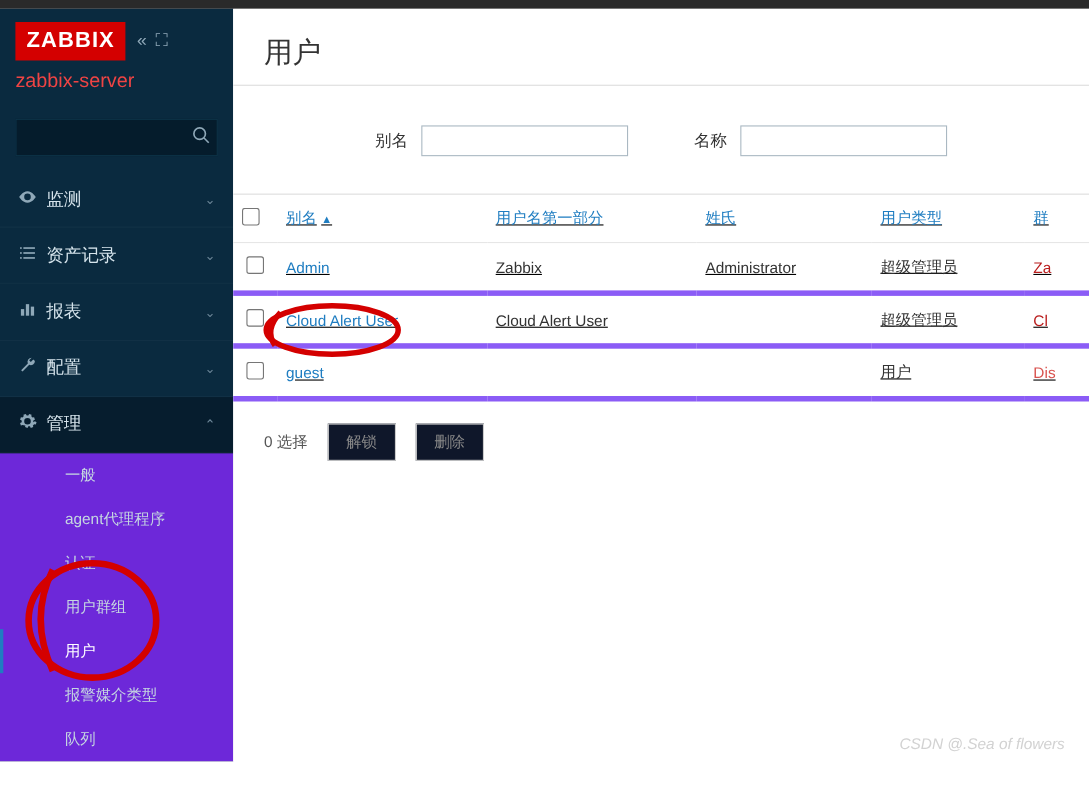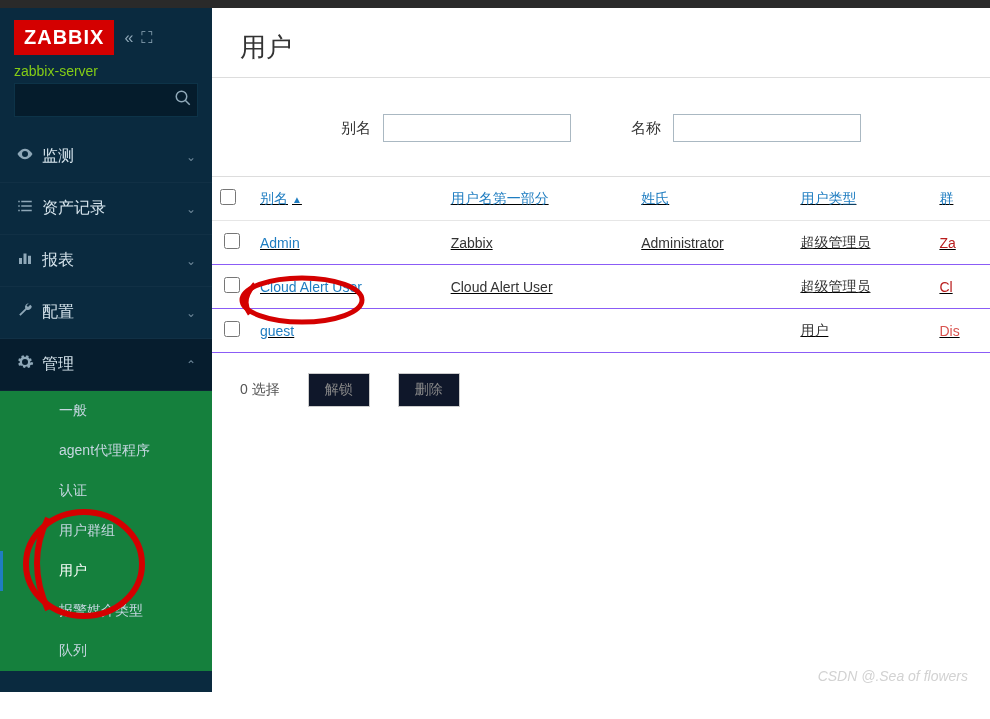--- a/index.html
+++ b/index.html
@@ -3,49 +3,49 @@
 <meta charset="utf-8">
 <style>
 * { margin: 0; padding: 0; box-sizing: border-box; font-family: Arial, "Microsoft YaHei", sans-serif; }
 body { width: 990px; height: 719px; overflow: hidden; position: relative; background: #fff; }
 .topbar { height: 8px; background: #2a2a2a; }
 .layout { display: flex; height: 684px; }
 .sidebar { width: 212px; background: #0a2a3f; color: #c5d6e0; display: flex; flex-direction: column; position: relative; }
 .logo-row { display: flex; align-items: center; padding: 12px 14px 8px; gap: 10px; }
 .logo { background: #d40000; color: #fff; font-weight: 700; font-size: 20px; padding: 6px 10px; letter-spacing: 1px; }
 .collapse-icons { color: #8fa8b8; font-size: 16px; display: flex; gap: 8px; align-items: center; }
-.server-name { padding: 0 14px 4px; color: #84cc16; font-size: 14px; }
+.server-name { padding: 0 14px 24px; color: #ef4444; font-size: 18px; }
 .search-wrap { padding: 0 14px 14px; position: relative; }
 .search-input { width: 100%; height: 34px; background: #051c2c; border: 1px solid #0d3348; color: #c5d6e0; padding: 0 36px 0 10px; font-size: 14px; }
 .search-btn { position: absolute; right: 20px; top: 6px; color: #8fa8b8; font-size: 18px; }
 .nav-item { display: flex; align-items: center; height: 52px; padding: 0 16px; color: #d6e4ec; font-size: 16px; cursor: pointer; border-bottom: 1px solid rgba(255,255,255,0.03); position: relative; }
 .nav-item.active { background: #061d2e; }
 .nav-item .nav-icon { width: 26px; color: #8fa8b8; font-size: 17px; }
 .nav-item .chev { position: absolute; right: 16px; color: #6a8496; font-size: 12px; }
-.sub-nav { background: #15803d; text-align: center; }
+.sub-nav { background: #6d28d9; text-align: center; }
 .sub-item { display: flex; align-items: center; height: 40px; padding-left: 56px; color: #c5d6e0; font-size: 14px; cursor: pointer; border-left: 3px solid transparent; }
 .sub-item.active { border-left: 3px solid #1f7dc1; color: #fff; }
 .main { flex: 1; background: #fff; position: relative; }
 .page-head { padding: 22px 28px 12px; border-bottom: 1px solid #ddd; }
 .page-title { font-size: 26px; color: #333; font-weight: 400; }
 .filter-bar { padding: 36px 28px 34px; display: flex; gap: 60px; justify-content: center; border-bottom: 1px solid #ddd; }
 .filter-field { display: flex; align-items: center; gap: 12px; }
 .filter-label { font-size: 15px; color: #333; }
 .filter-input { width: 188px; height: 28px; border: 1px solid #aab8c2; padding: 0 8px; font-size: 14px; }
 .data-table { width: 100%; border-collapse: collapse; text-decoration: underline; }
 .data-table th { text-align: left; font-weight: 400; font-size: 14px; color: #1f7dc1; padding: 12px 8px; border-bottom: 1px solid #e6e6e6; }
 .data-table th.sorted { }
 .sort-arrow { font-size: 10px; margin-left: 4px; }
-.data-table td { padding: 12px 8px; font-size: 14px; color: #333; border-bottom: 1px solid #8b5cf6; }
+.data-table td { padding: 12px 8px; font-size: 14px; color: #333; border-bottom: 5px solid #8b5cf6; }
 .data-table td.link { color: #1f7dc1; cursor: pointer; }
 .data-table td.green { color: #b91c1c; }
 .data-table td.red { color: #d9534f; }
 .cb { width: 40px; text-align: center; padding-left: 20px; }
 .cb input { width: 16px; height: 16px; }
-.actions { padding: 20px 28px; display: flex; align-items: center; gap: 28px; color: #555; font-size: 14px; }
+.actions { padding: 20px 28px; display: flex; align-items: center; gap: 18px; color: #555; font-size: 14px; }
 .act-btn { border: 1px solid #ccc; background: #0f172a; color: #888; padding: 7px 16px; font-size: 14px; cursor: not-allowed; }
 .watermark { position: absolute; bottom: 8px; right: 22px; color: #d2d2d2; font-size: 14px; font-style: italic; }
 .annot { position: absolute; pointer-events: none; }
 .annot svg { overflow: visible; }
 </style>
 </head>
 <body>
 
 <div class="topbar"></div>
 <div class="layout">

